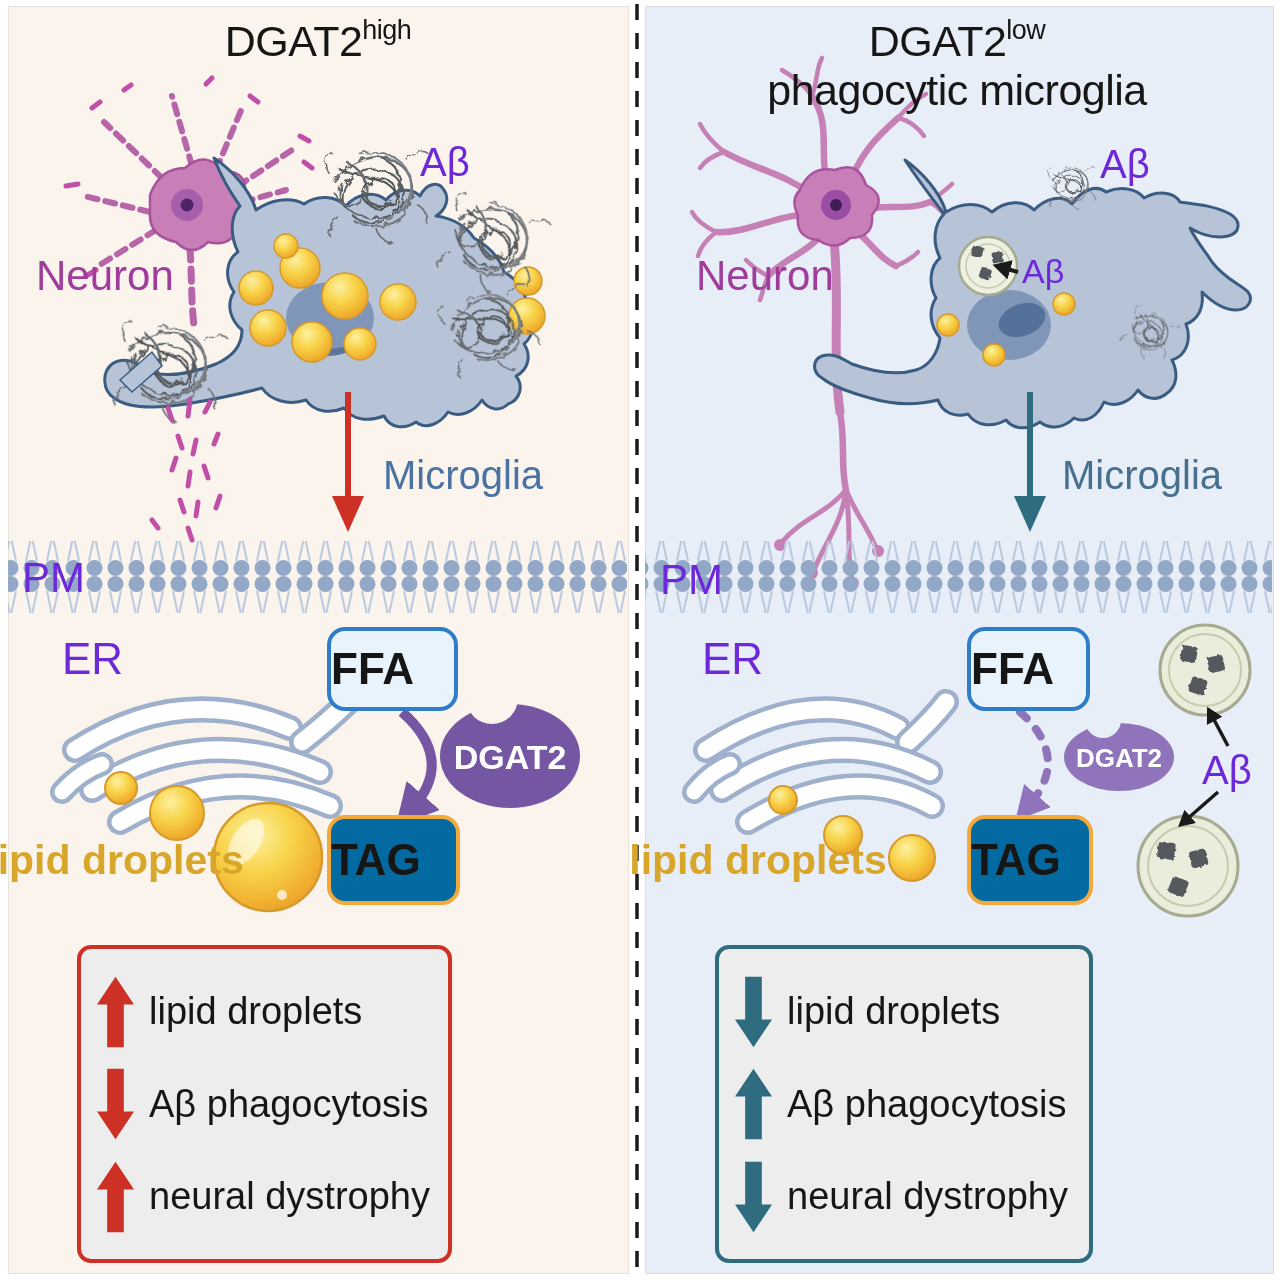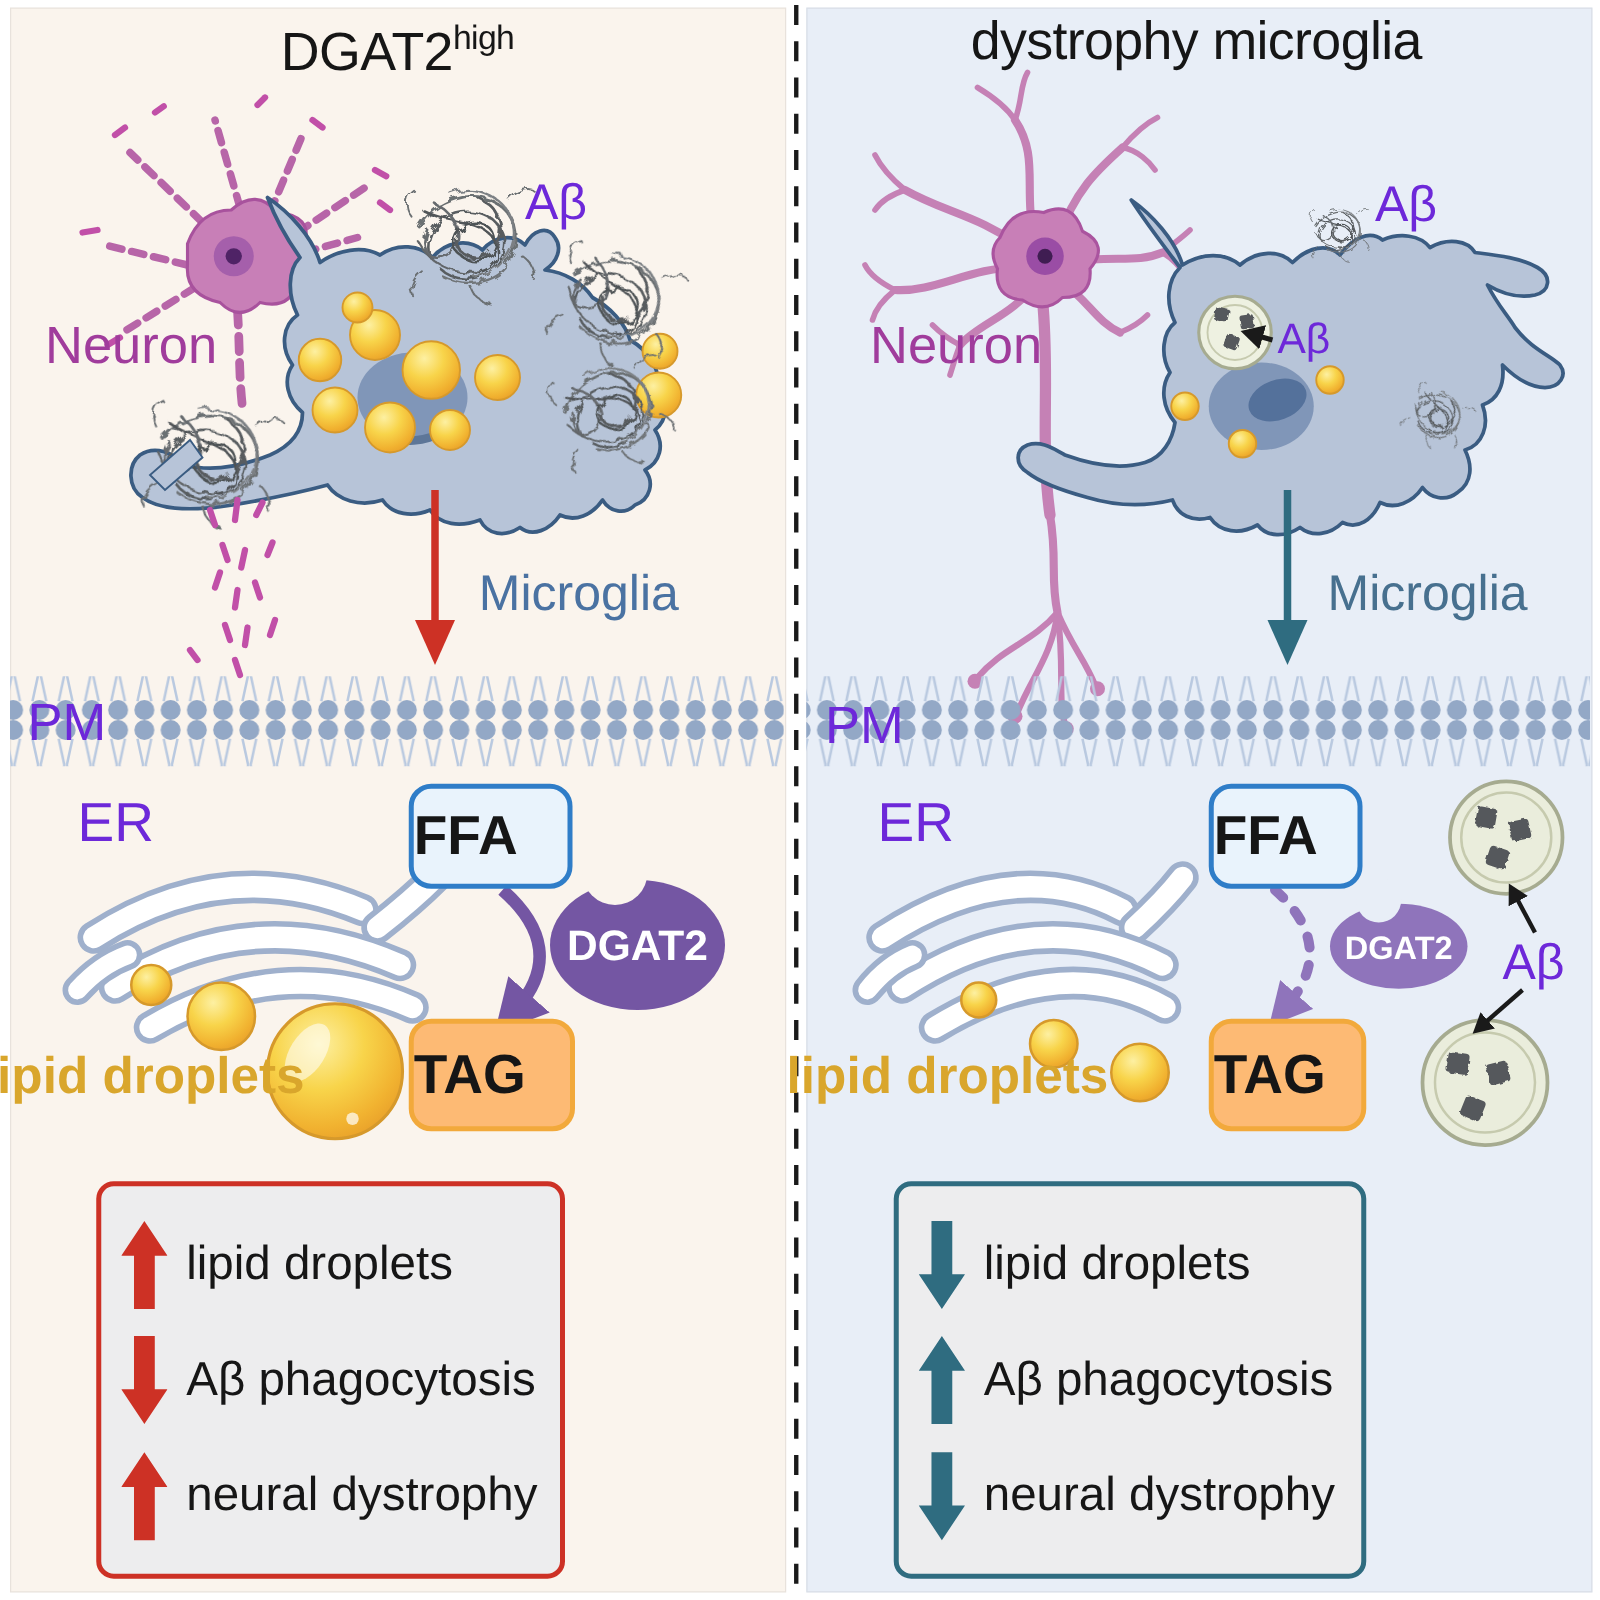--- a/index.html
+++ b/index.html
@@ -17,21 +17,21 @@
   #titleL{left:8px;width:620px;}
   #titleR{left:645px;width:624px;}
   .neuron-lbl{font-size:42px;color:#a03c9c;}
   .ab-lbl{font-size:40px;}
   .mg-lbl{font-size:40px;color:#4a72a2;margin-top:31px;}
   .pm-lbl{font-size:42px;}
   .er-lbl{font-size:44px;}
   .rxbox{position:absolute;display:flex;align-items:center;
          border-radius:18px;font-size:44px;font-weight:700;color:#161616;}
   .ffa{border:4px solid #2f7dc8;background:#e9f3fc;}
-  .tag{border:4px solid #f2a93b;background:#fdba74;}
+  .tag{border:4px solid #f2a93b;background:#0369a1;}
   .enz-lbl{position:absolute;text-align:center;color:#ffffff;font-weight:700;}
   .gold-lbl{position:absolute;text-align:center;color:#d9a62c;font-weight:700;
             font-size:41px;line-height:45px;}
   .sumbox{position:absolute;border-radius:14px;background:#ededee;
           display:flex;flex-direction:column;justify-content:space-evenly;
           padding:6px 6px 6px 16px;box-sizing:border-box;}
   .srow{display:flex;align-items:center;gap:15px;}
   .sarrow{width:37px;height:72px;flex:0 0 auto;}
   .sarrow.down{transform:rotate(180deg);}
   .slabel{font-size:38px;font-weight:500;color:#161616;white-space:nowrap;}
@@ -388,21 +388,22 @@
       </div>
       <div class="srow">
         <svg viewBox="0 0 40 76" class="sarrow up">
           <polygon points="20,0 40,30 29,30 29,76 11,76 11,30 0,30" fill="#cd3125"></polygon>
         </svg>
         <span class="slabel">neural dystrophy</span>
       </div>
     </div>
 
   <div id="titleR" class="title">
-    <div class="l2">dystrophy microglia</div>
+    <div><span>DGAT2</span><sup>low</sup></div>
+    <div class="l2">phagocytic microglia</div>
   </div>
   <div class="lbl neuron-lbl" style="left:696px;top:252px;">Neuron</div>
   <div class="lbl ab-lbl" style="left:1100px;top:142px;">Aβ</div>
   <div class="lbl ab-lbl" style="left:1022px;top:252px;font-size:34px;">Aβ</div>
   <div class="lbl mg-lbl" style="left:1062px;top:422px;color:#47708f;">Microglia</div>
   <div class="lbl pm-lbl" style="left:660px;top:556px;">PM</div>
   <div class="lbl er-lbl" style="left:702px;top:634px;">ER</div>
   <div class="rxbox ffa" style="left:967px;top:627px;width:115px;height:76px;">
       <span>FFA</span>
     </div>

